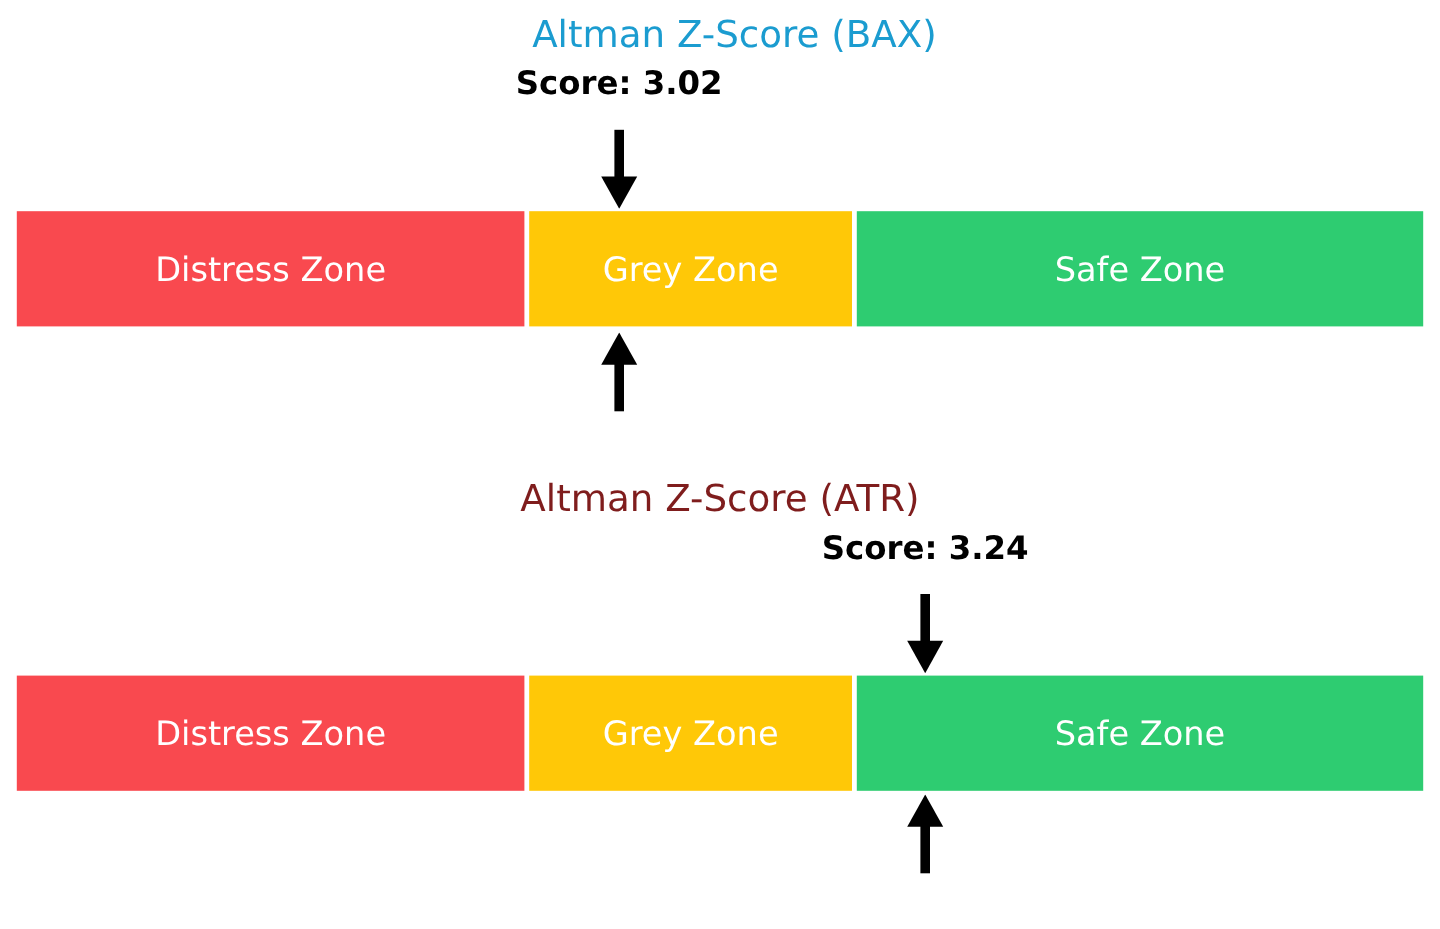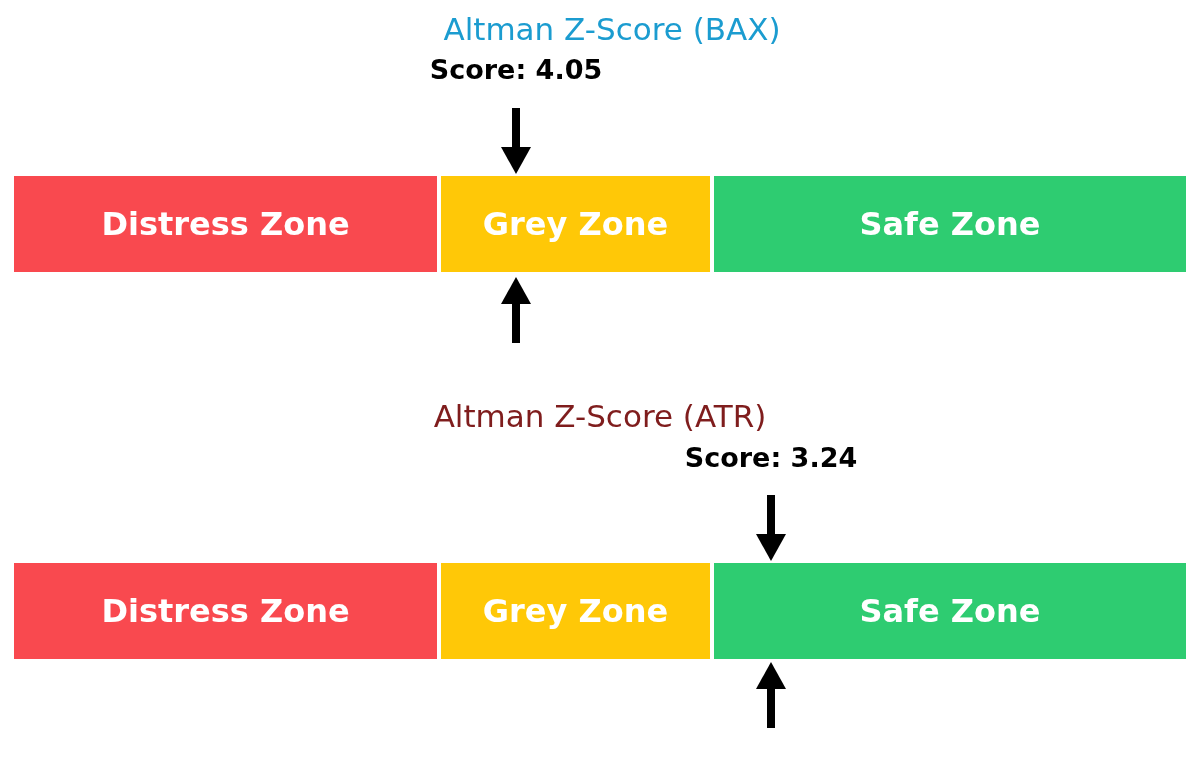--- a/index.html
+++ b/index.html
@@ -33,22 +33,22 @@
   .arrow { line-height: 0; }
   .bar { left: 0; width: 100%; }
   .zone {
     position: absolute;
     top: 0; height: 100%;
     display: flex;
     align-items: center;
     justify-content: center;
   }
   .zone-label {
-    font-size: 32px;
-    font-weight: 700;
+    font-size: 28px;
+    font-weight: 400;
     white-space: nowrap;
   }
   
   .c0-title      { top: 12px; }
   .c0-score      { top: 56px; }
   .c0-arrow-down { top: 108px; }
   .c0-bar        { top: 176px; height: 96px; }
   .c0-arrow-up   { top: 277px; }
   
   .c1-title      { top: 399px; }
@@ -59,21 +59,21 @@
 </style>
 </head>
 <body>
 
 <div class="canvas" style="background-color: rgb(255, 255, 255);">
 
   
   <section class="chart">
     <div class="abs title c0-title" style="color: rgb(27, 156, 208); padding-left: 12px;">Altman Z-Score (BAX)</div>
 
-    <div class="abs marker score c0-score" style="left: 43%;">Score: 4.05</div>
+    <div class="abs marker score c0-score" style="left: 43%;">Score: 3.02</div>
 
     <div class="abs marker arrow c0-arrow-down" style="color: rgb(0, 0, 0); left: 43%;">
       <svg width="34" height="66" viewBox="0 0 34 66">
         <rect x="13" y="0" width="8" height="41" fill="currentColor"></rect>
         <polygon points="2,39 32,39 17,66" fill="currentColor"></polygon>
       </svg>
     </div>
 
     <div class="abs bar c0-bar">
       <div class="zone" style="background-color: rgb(249, 73, 79); left: 1.17%; width: 35.25%;">

